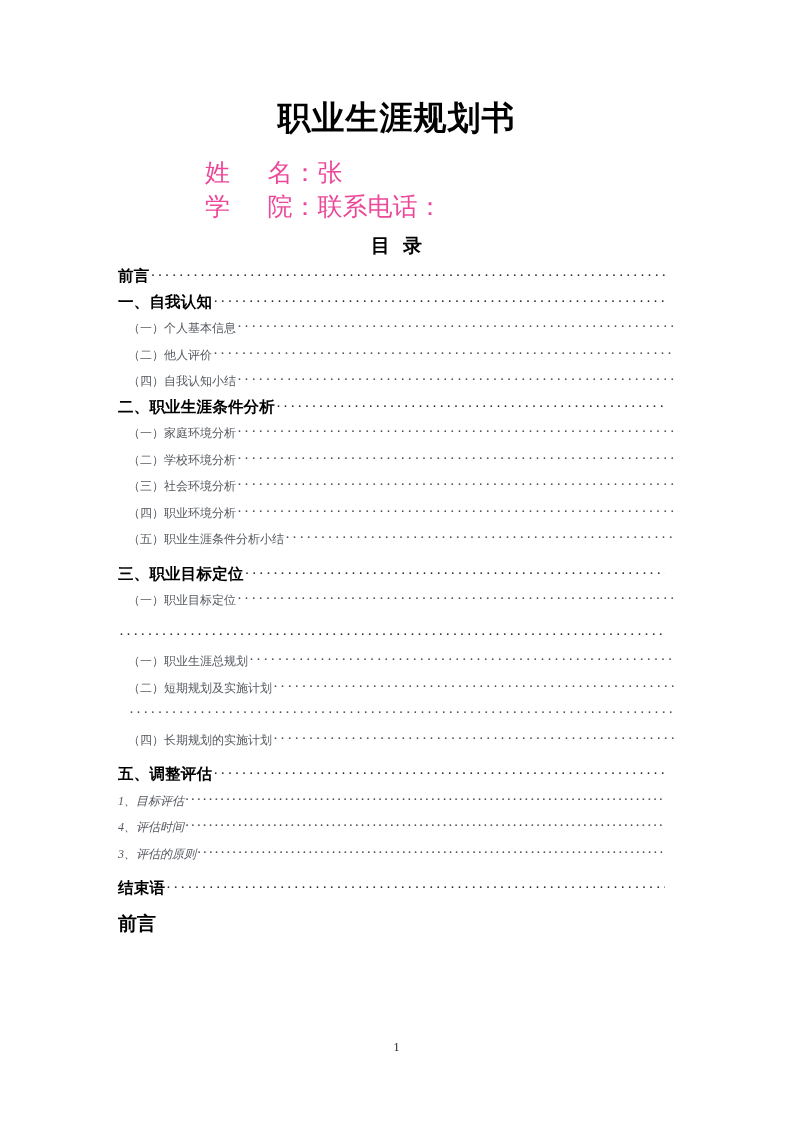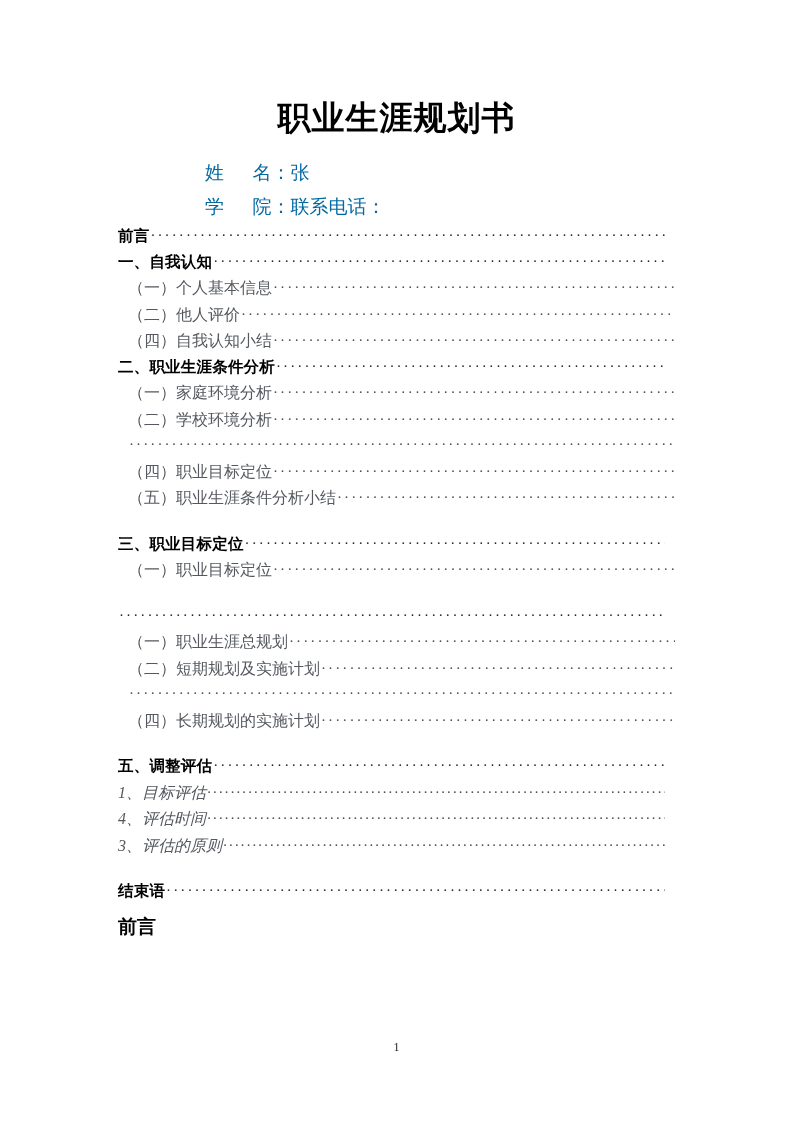--- a/index.html
+++ b/index.html
@@ -34,23 +34,23 @@
     margin: 0;
     padding-top: 98px;
   }
 
   .meta-block {
     margin-top: 18px;
     padding-left: 205px;
   }
   .meta-line {
     font-family: "Liberation Serif", "DejaVu Serif", serif;
-    font-size: 19px;
+    font-size: 25px;
     line-height: 34px;
-    color: #0369a1;
+    color: #ec4899;
     white-space: pre;
   }
 
   
   .toc-heading {
     text-align: center;
     font-family: "DejaVu Sans", "Liberation Sans", sans-serif;
     font-weight: bold;
     font-size: 19px;
     line-height: 26px;
@@ -100,33 +100,33 @@
   }
   .lvl1 .toc-leader { color: #23272f; }
 
   
   .lvl2 {
     padding-left: 10px;
   }
   .lvl2 .toc-label {
     font-family: "Liberation Serif", "DejaVu Serif", serif;
     font-weight: normal;
-    font-size: 16px;
+    font-size: 12px;
     color: #55595f;
   }
   .lvl2 .toc-leader { color: #4a4f58; }
 
   
   .lvl2n {
     padding-left: 0px;
     font-style: italic;
   }
 
   .gap-before {
-    margin-top: 20px;
+    margin-top: 9px;
   }
 
   
   .body-heading {
     font-family: "DejaVu Sans", "Liberation Sans", sans-serif;
     font-weight: bold;
     font-size: 19px;
     line-height: 30px;
     color: #000000;
     padding-left: 118px;
@@ -150,20 +150,21 @@
 
 <div class="page">
 
   <h1 class="doc-title">职业生涯规划书</h1>
 
   <div class="meta-block">
     <div class="meta-line">姓      名：张</div>
     <div class="meta-line">学      院：联系电话：</div>
   </div>
 
+  <div class="toc-heading">目  录</div>
 
   <div class="toc" id="toc-container">
       <div class="toc-row lvl1">
         <span class="toc-label">前言</span>
         <span class="toc-leader">·····················································································································································</span>
       </div>
       <div class="toc-row lvl1">
         <span class="toc-label">一、自我认知</span>
         <span class="toc-leader">·····················································································································································</span>
       </div>
@@ -185,24 +186,25 @@
       </div>
       <div class="toc-row lvl2">
         <span class="toc-label">（一）家庭环境分析</span>
         <span class="toc-leader">·····················································································································································</span>
       </div>
       <div class="toc-row lvl2">
         <span class="toc-label">（二）学校环境分析</span>
         <span class="toc-leader">·····················································································································································</span>
       </div>
       <div class="toc-row lvl2">
-        <span class="toc-leader">·····················································································································································</span>
-      </div>
-      <div class="toc-row lvl2">
-        <span class="toc-label">（四）职业目标定位</span>
+        <span class="toc-label">（三）社会环境分析</span>
+        <span class="toc-leader">·····················································································································································</span>
+      </div>
+      <div class="toc-row lvl2">
+        <span class="toc-label">（四）职业环境分析</span>
         <span class="toc-leader">·····················································································································································</span>
       </div>
       <div class="toc-row lvl2">
         <span class="toc-label">（五）职业生涯条件分析小结</span>
         <span class="toc-leader">·····················································································································································</span>
       </div>
       <div class="toc-row lvl1 gap-before">
         <span class="toc-label">三、职业目标定位</span>
         <span class="toc-leader">·····················································································································································</span>
       </div>

